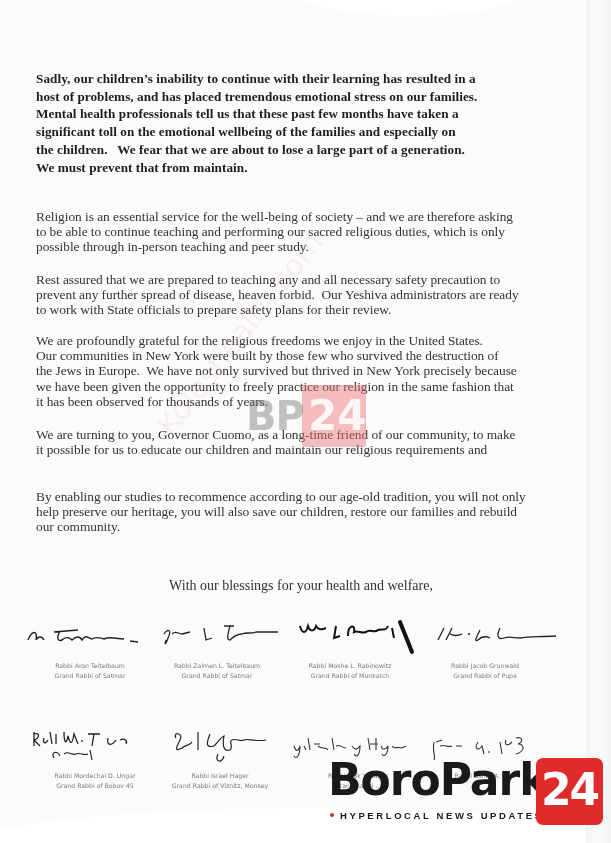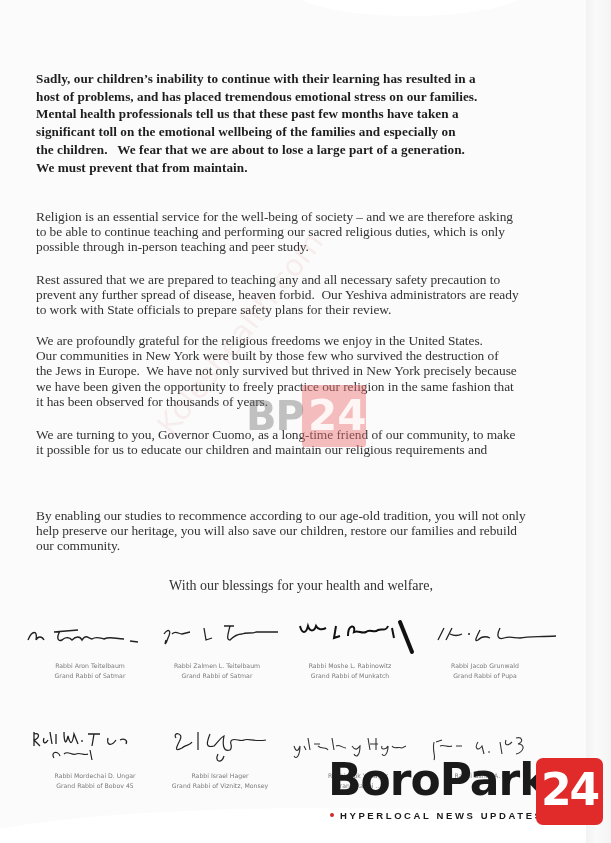--- a/index.html
+++ b/index.html
@@ -30,21 +30,21 @@
     color: #1e1e1e; letter-spacing: 0.05px;
   }
   .p {
     font-size: 13.4px; line-height: 15.2px; color: #333; margin: 0;
     letter-spacing: -0.05px;
   }
   .p1 { top: 209px; }
   .p2 { top: 272px; }
   .p3 { top: 333px; }
   .p4 { top: 427px; }
-  .p5 { top: 508px; }
+  .p5 { top: 489px; }
   .closing { top: 578px; font-size: 14px; color: #333; text-align: center; }
   .br { display: block; white-space: nowrap; }
 
   .sig {
     position: absolute; font-family: "DejaVu Serif", serif; font-style: italic;
     color: #1d1d2a; font-size: 15px; white-space: nowrap;
   }
   .sig svg { display: block; }
   .sig-caption {
     position: absolute; text-align: center; width: 150px;

